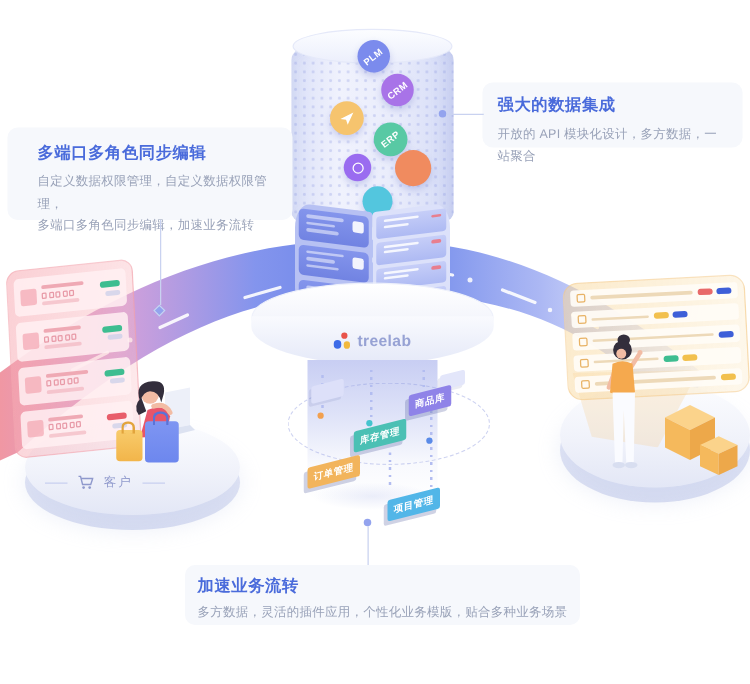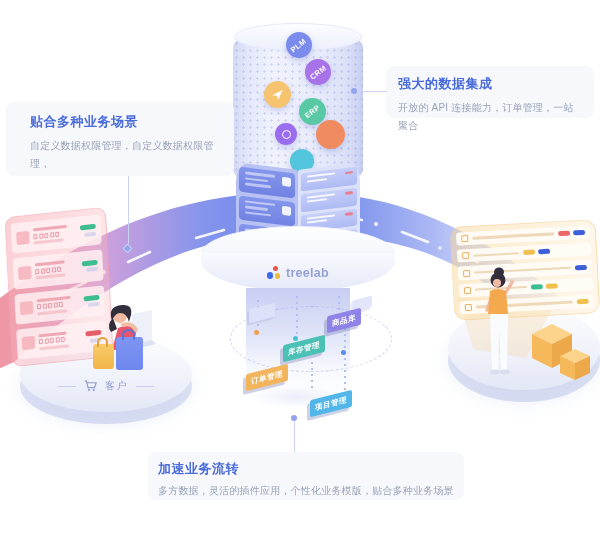--- a/index.html
+++ b/index.html
@@ -93,22 +93,22 @@
   .orow .cb { width:7px; height:7px; border:1px solid #E8B264; border-radius:1.5px; flex:none; }
   .orow .ln { flex:1; height:2.5px; border-radius:2px; background:#EDD9B8; }
   .orow .pills { display:flex; gap:3px; flex:none; }
   .orow .pills i { width:12px; height:5px; border-radius:3px; display:block; }
 
   
   .plat-base { position:absolute; border-radius:50%; background:linear-gradient(180deg,#E6E9F7,#D9DEF2); }
   .plat-top  { position:absolute; border-radius:50%;
          background:linear-gradient(180deg,#FCFDFF 0%, #F0F2FA 55%, #E3E7F6 100%);
          box-shadow:0 12px 18px rgba(190,200,235,.28); }
-  .plat-label { position:absolute; display:flex; align-items:center; justify-content:center; gap:8px;
-         color:#8F99CC; font-size:10px; letter-spacing:1.5px; }
+  .plat-label { position:absolute; display:flex; align-items:center; justify-content:flex-start; gap:8px;
+         color:#8F99CC; font-size:10px; letter-spacing:1.5px;margin-left:16px; }
   .plat-label .dash { width:18px; height:1px; background:#C8D0EF; }
 </style>
 </head>
 <body>
 
 <div id="canvas">
 
   <svg class="abs" style="left:0;top:0" width="600" height="547">
     <defs>
       <linearGradient id="rg" x1="0" y1="0" x2="600" y2="0" gradientUnits="userSpaceOnUse">
@@ -401,29 +401,30 @@
     <svg width="13" height="12" viewBox="0 0 16 14">
       <path d="M1 1h2l2 8h8l2-6H4" fill="none" stroke="#8F99CC" stroke-width="1.4"></path>
       <circle cx="6" cy="12" r="1.3" fill="#8F99CC"></circle>
         <circle cx="12" cy="12" r="1.3" fill="#8F99CC"></circle>
     </svg>
     <span>客户</span>
     <span class="dash"></span>
   </div>
 
   <div class="callout" style="left:6px;top:102px;width:228px;height:74px;padding:11px 14px 10px 24px">
-    <h3>贴合多种业务场景</h3>
+    <h3>多端口多角色同步编辑</h3>
     <p>自定义数据权限管理，自定义数据权限管理，</p>
+    <p>多端口多角色同步编辑，加速业务流转</p>
   </div>
   <div class="cline" style="left:128px;top:176px;width:1px;height:68px"></div>
   <div class="cdiamond" style="left:124px;top:245px"></div>
 
   <div class="callout" style="left:386px;top:66px;width:208px;height:52px;padding:9px 12px">
     <h3>强大的数据集成</h3>
-    <p>开放的 API 连接能力，订单管理，一站聚合</p>
+    <p>开放的 API 模块化设计，多方数据，一站聚合</p>
   </div>
   <div class="cdot" style="left:351px;top:88px;width:6px;height:6px"></div>
   <div class="cline" style="left:357px;top:90.5px;width:30px;height:1px"></div>
 
   <div class="cdot" style="left:291px;top:415px;width:6px;height:6px"></div>
   <div class="cline" style="left:293.5px;top:421px;width:1px;height:31px"></div>
   <div class="callout" style="left:148px;top:452px;width:316px;height:48px;padding:8px 10px">
     <h3 style="margin-bottom:4px">加速业务流转</h3>
     <p>多方数据，灵活的插件应用，个性化业务模版，贴合多种业务场景</p>
   </div>

